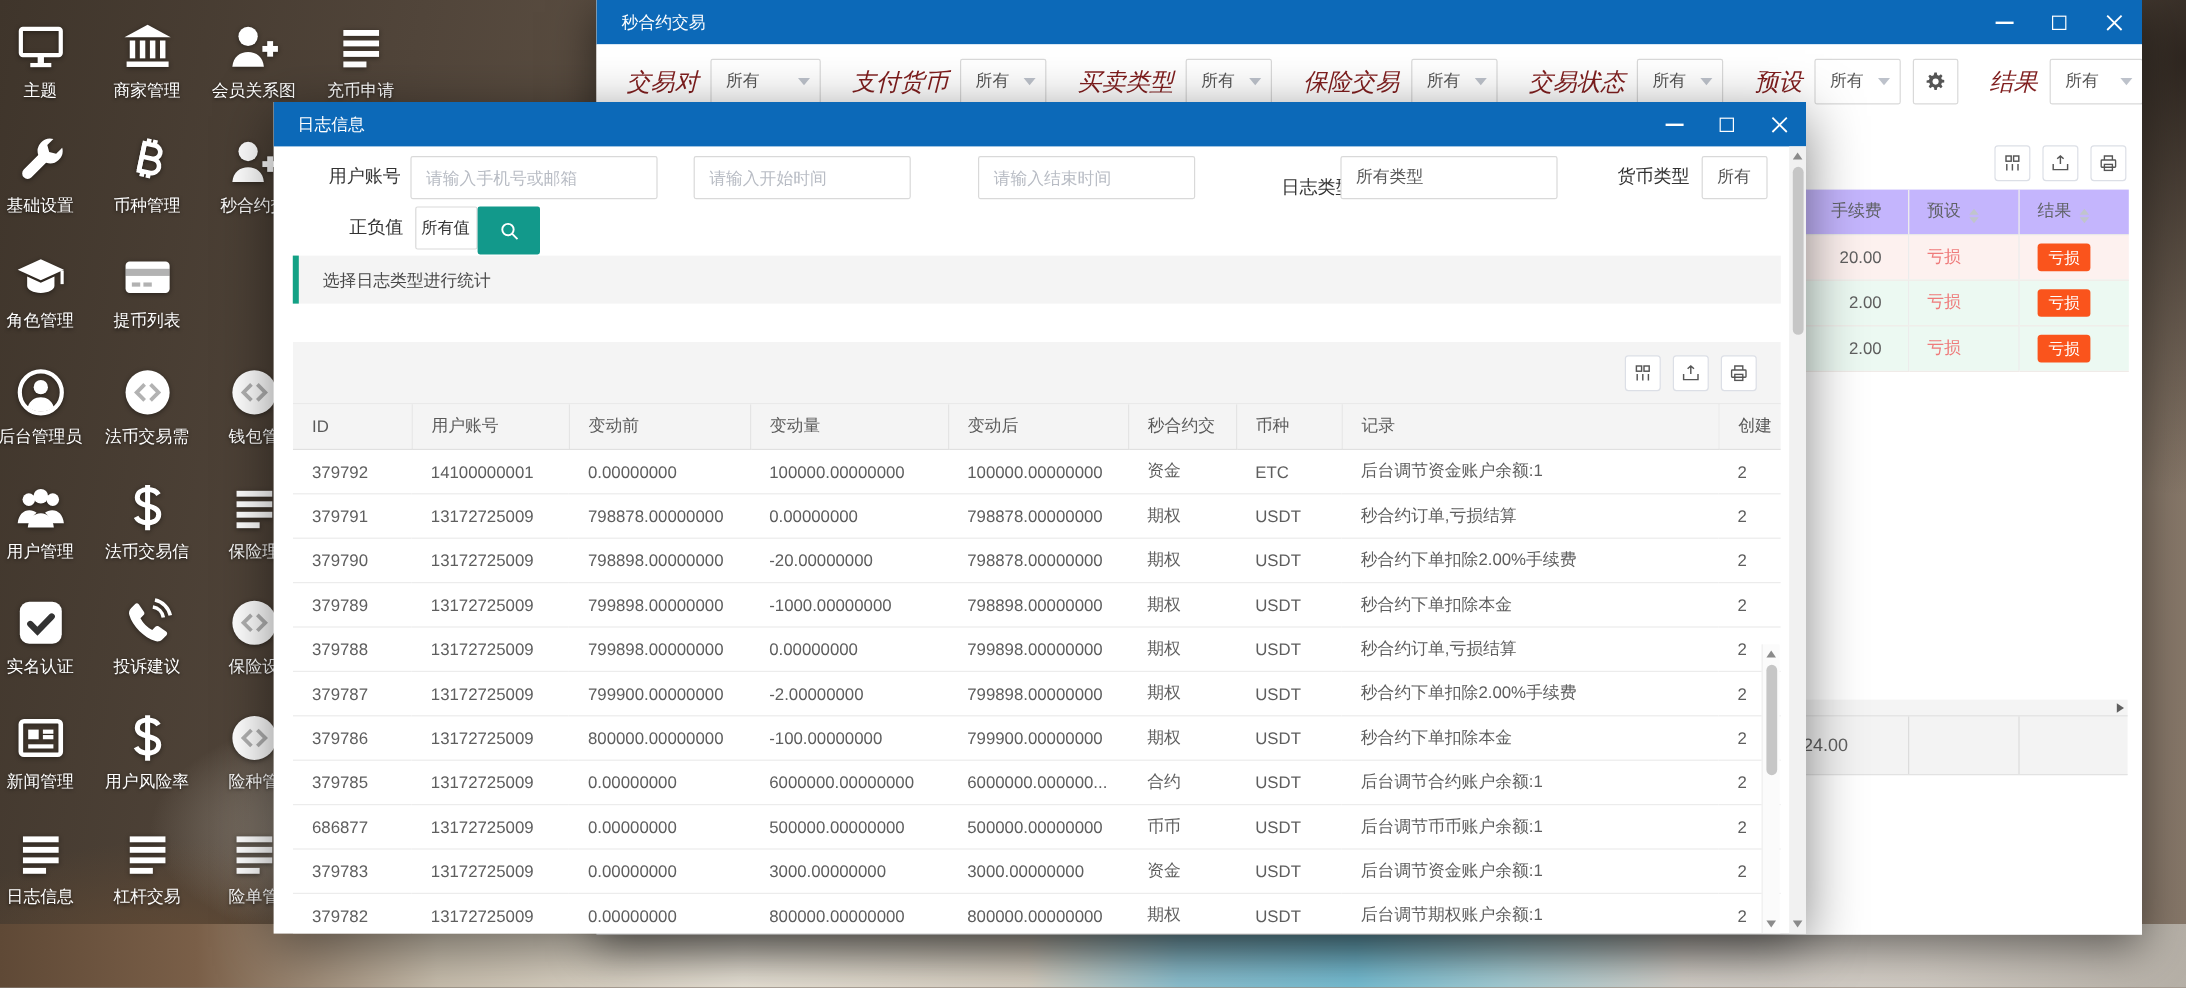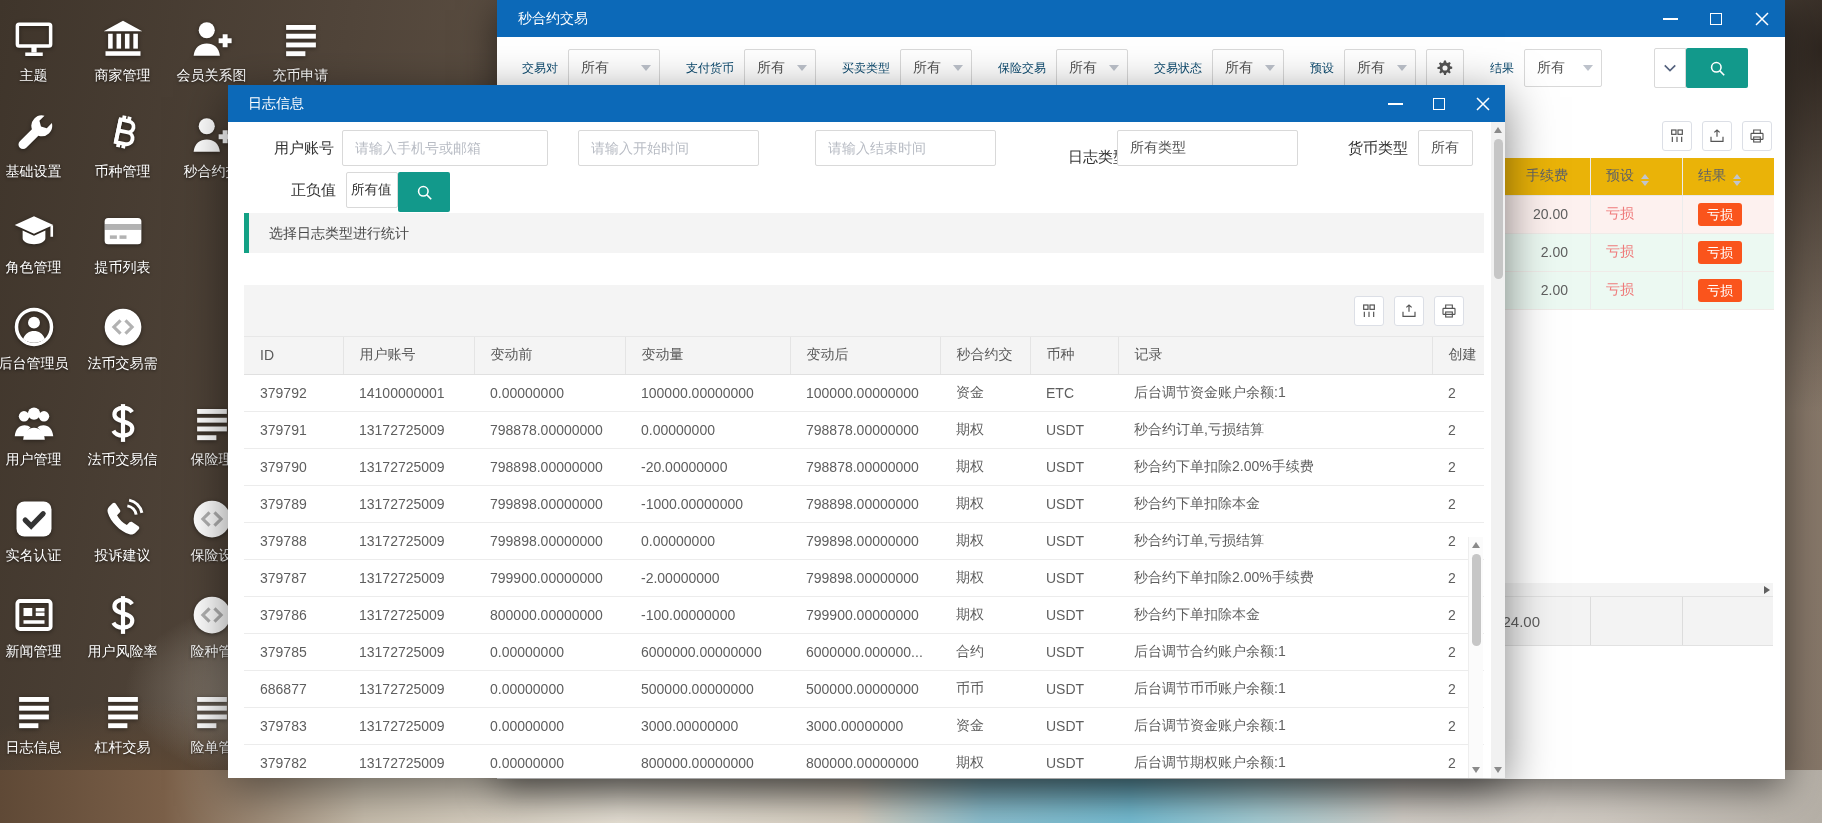--- a/index.html
+++ b/index.html
@@ -33,21 +33,21 @@
   .win-ctrls { margin-left:auto; display:flex; height:100%; }
   .ctrl { width:46px; height:100%; display:flex; align-items:center; justify-content:center; cursor:pointer; }
   .glyph-min { width:15px; height:2px; background:#fff; }
   .glyph-max { width:12px; height:12px; border:1.5px solid #fff; }
 
   
   .win { position:absolute; left:497px; top:0; width:1288px; height:779px; background:#fff;
     z-index:2; box-shadow:0 10px 35px rgba(0,0,0,.5); overflow:hidden; }
   .filterbar { height:62px; display:flex; align-items:center; padding-left:25px; background:#fff; }
   .filter-item { display:flex; align-items:center; margin-right:26px; }
-  .f-label { font-size:12px; color:#0c4a6e; margin-right:10px; white-space:nowrap; }
+  .f-label { font-size:20px; color:#7f1d1d; margin-right:10px; white-space:nowrap;font-style:italic; }
   .f-select { height:38px; border:1px solid #d9d9d9; border-radius:2px; background:#fff;
     display:flex; align-items:center; padding:0 8px 0 12px; font-size:14px; color:#555; }
   .filter-item:first-child .f-select { width:92px; }
   .f-select { width:72px; }
   .caret { width:0; height:0; border-left:5px solid transparent; border-right:5px solid transparent;
     border-top:6px solid #bdc2cb; margin-left:auto; }
   .sq-btn { width:38px; height:38px; border:1px solid #d9d9d9; border-radius:2px; background:#fff;
     display:flex; align-items:center; justify-content:center; margin-right:26px; cursor:pointer; }
   .result-select { width:78px !important; }
   .chev-btn { width:32px; height:40px; border:1px solid #d9d9d9; border-radius:2px 0 0 2px; background:#fff;
@@ -55,21 +55,21 @@
   .search-btn-main { width:62px; height:40px; background:#12998b; border-radius:2px;
     display:flex; align-items:center; justify-content:center; cursor:pointer; }
 
   
   .mini-panel { position:absolute; left:955px; top:116px; width:321px; }
   .mini-toolbar { height:40px; display:flex; justify-content:flex-end; align-items:center; gap:10px; padding-right:1px; }
   .tool-btn { width:30px; height:30px; border:1px solid #dcdfe6; border-radius:3px; background:#fff;
     display:flex; align-items:center; justify-content:center; cursor:pointer; }
   .mini-table { width:100%; border-collapse:collapse; margin-top:2px; table-layout:fixed; }
   .mini-table th { height:37px; font-size:14px; font-weight:normal; color:#606266; text-align:left;
-    border-bottom:1px solid #e8e8e8; border-left:1px solid #ececec; padding-left:15px; background:#eab308; }
+    border-bottom:1px solid #e8e8e8; border-left:1px solid #ececec; padding-left:15px; background:#c4b5fd; }
   .mini-table th.num, .mini-table td.num { text-align:right; padding-right:22px; }
   .mini-table td { height:38px; font-size:14px; color:#5f5f5f; border-bottom:1px solid #f0ebe8;
     border-left:1px solid #ececec; padding-left:15px; }
   .mini-table tr.pink td { background:#fdf1ef; }
   .mini-table tr.green td { background:#ecf9f2; }
   .loss-text { color:#ef7b7b; }
   .badge { display:inline-block; background:#fa541c; color:#fff; font-size:13px; line-height:23px;
     padding:0 9px; border-radius:3px; }
   .sort { display:inline-flex; flex-direction:column; gap:2px; margin-left:7px; vertical-align:1px; }
   .sort i { width:0; height:0; border-left:4px solid transparent; border-right:4px solid transparent; display:block; }
@@ -242,20 +242,31 @@
       <div class="dicon-glyph">
         <svg viewBox="0 0 24 24" width="42" height="42">
           <circle cx="12" cy="12" r="10.5" fill="#fff"></circle>
           <g stroke="rgba(0,0,0,0.3)" stroke-width="1.8" fill="none">
             <path d="M10.6 8.2L6.8 12l3.8 3.8M13.4 8.2L17.2 12l-3.8 3.8"></path>
           </g>
         </svg>
       </div>
       <div class="dicon-label">法币交易需</div>
     </div>
+    <div class="dicon" style="grid-area: 4 / 3;">
+      <div class="dicon-glyph">
+        <svg viewBox="0 0 24 24" width="42" height="42">
+          <circle cx="12" cy="12" r="10.5" fill="#fff"></circle>
+          <g stroke="rgba(0,0,0,0.3)" stroke-width="1.8" fill="none">
+            <path d="M10.6 8.2L6.8 12l3.8 3.8M13.4 8.2L17.2 12l-3.8 3.8"></path>
+          </g>
+        </svg>
+      </div>
+      <div class="dicon-label">钱包管</div>
+    </div>
     <div class="dicon" style="grid-area: 5 / 1;">
       <div class="dicon-glyph">
         <svg viewBox="0 0 24 24" width="42" height="42" fill="#fff">
           <circle cx="6.3" cy="8.2" r="3"></circle>
           <circle cx="17.7" cy="8.2" r="3"></circle>
           <circle cx="12" cy="6.6" r="3.5"></circle>
           <path d="M1 19.5c.4-4 2.7-6.2 5.6-6.2 1.3 0 2.5.4 3.4 1.2-1.5 1.2-2.5 3-2.7 5z"></path>
           <path d="M23 19.5c-.4-4-2.7-6.2-5.6-6.2-1.3 0-2.5.4-3.4 1.2 1.5 1.2 2.5 3 2.7 5z"></path>
           <path d="M5.8 21.5c.4-4.4 3-6.8 6.2-6.8s5.8 2.4 6.2 6.8z"></path>
         </svg>

